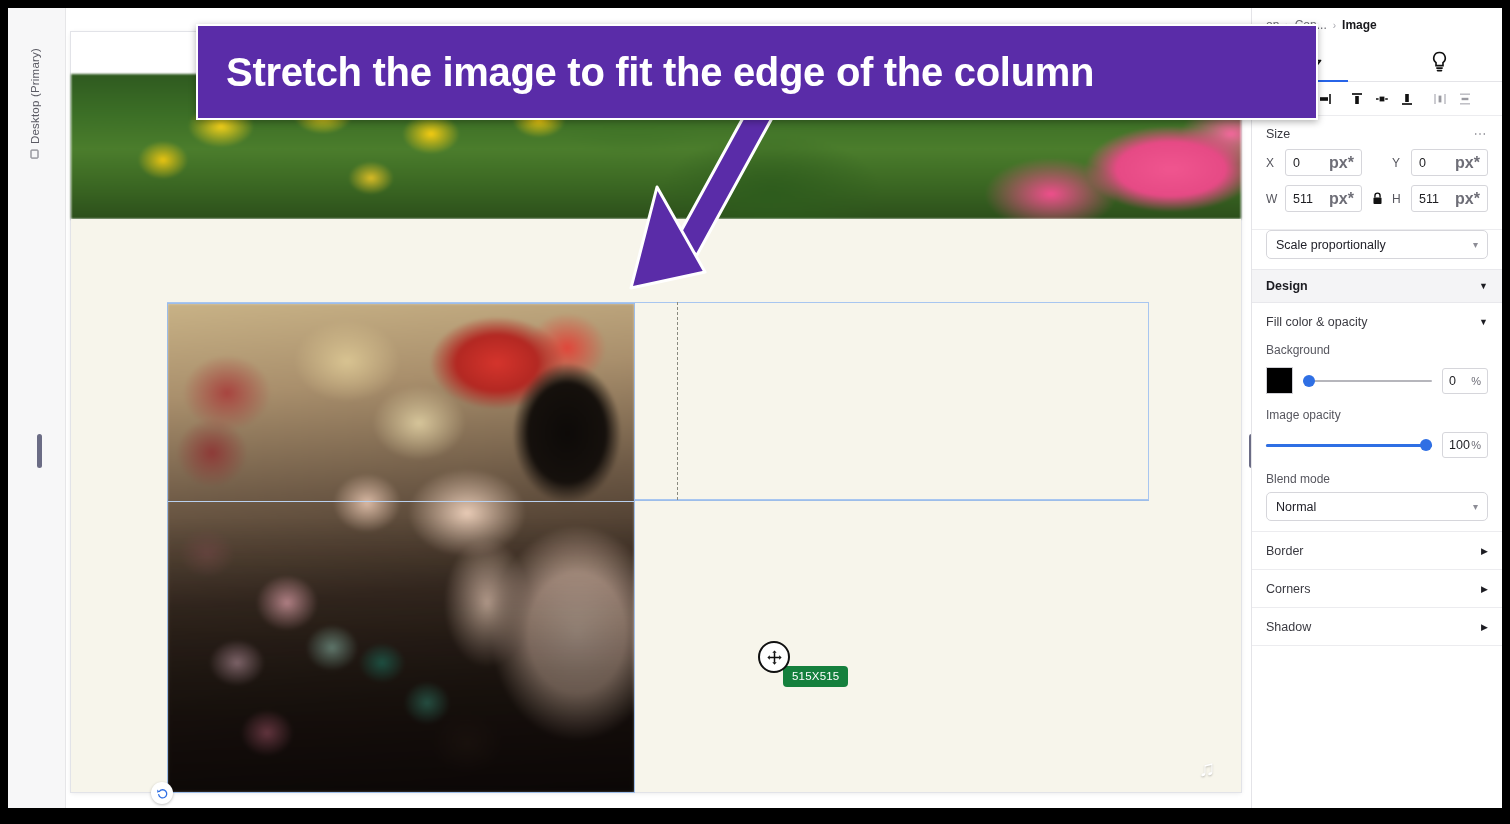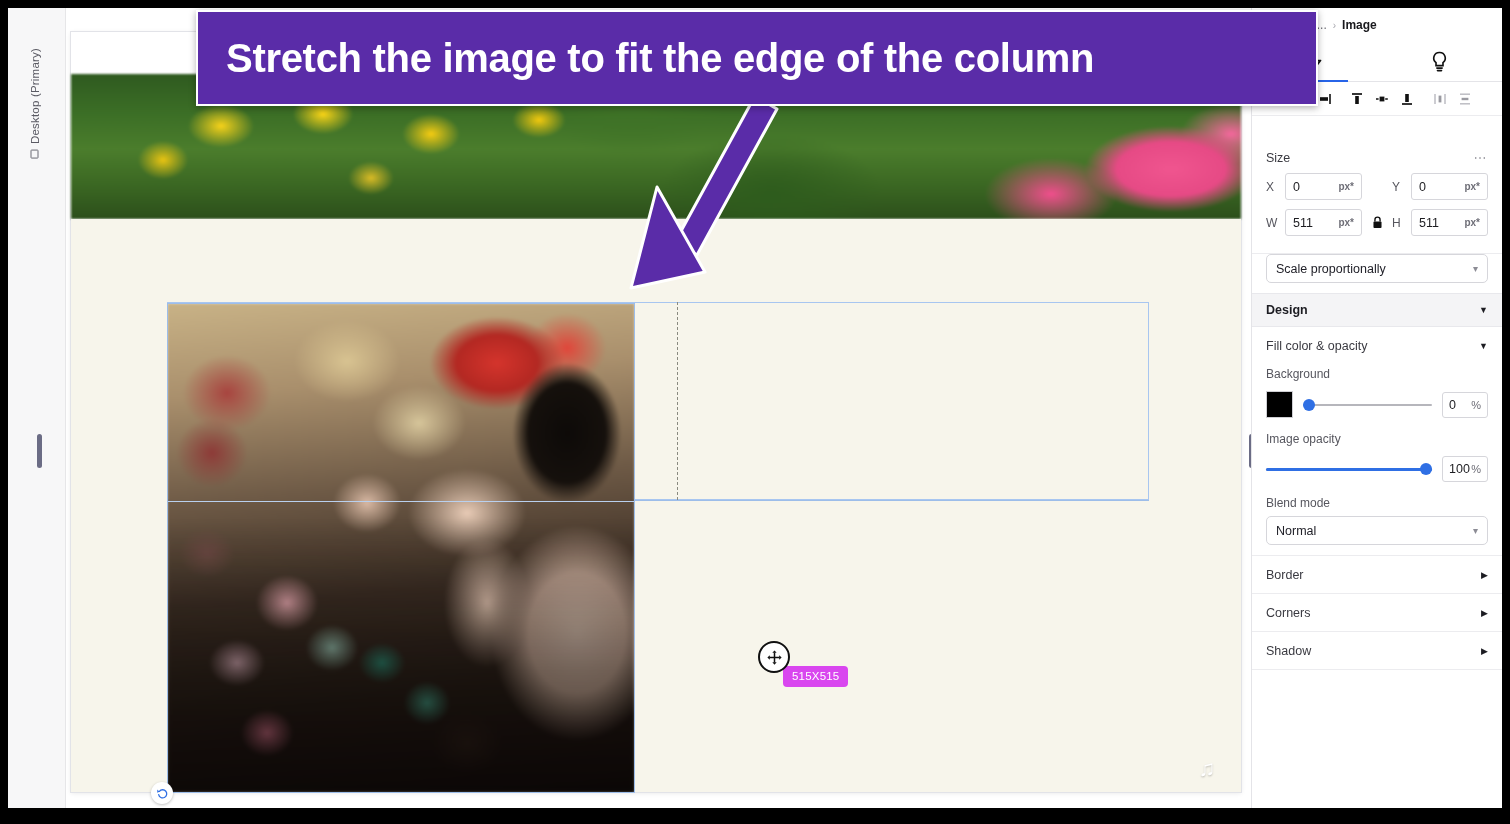--- a/index.html
+++ b/index.html
@@ -218,21 +218,21 @@
     border-radius: 50%;
     background: #ffffff;
     border: 2.5px solid #101010;
     display: flex; align-items: center; justify-content: center;
     z-index: 13;
   }
   .size-tooltip {
     position: absolute;
     left: 712px; top: 634px;
     padding: 4px 9px 5px;
-    background: #d946ef;
+    background: #15803d;
     color: #ffffff;
     font-size: 11.5px;
     border-radius: 4px;
     z-index: 12;
     letter-spacing: .2px;
   }
 
   
   .canvas-handle-right {
     position: absolute;
@@ -300,21 +300,20 @@
   .align-sep { width: 7px; }
 
   .sec {
     padding: 10px 14px 4px;
   }
   .sec-head {
     display: flex; align-items: center; justify-content: space-between;
     font-size: 12.5px;
     color: #3a3a41;
     margin-bottom: 8px;
-    margin-top: 24px;
   }
   .dots { color: #8a8a92; letter-spacing: 1.4px; font-size: 13px; cursor: pointer; }
 
   .field-row {
     display: flex; align-items: center;
     gap: 7px;
     margin-bottom: 9px;
   }
   .field-label {
     font-size: 12px; color: #56565e;
@@ -325,21 +324,21 @@
     height: 27px;
     border: 1px solid #d6d6db;
     border-radius: 3px;
     display: flex; align-items: center;
     padding: 0 7px;
     background: #fff;
     cursor: text;
     min-width: 0;
   }
   .num-val { font-size: 12.5px; color: #1d1d21; flex: 1; }
-  .num-unit { font-size: 10px; color: #6e6e77; font-weight: bold; }
+  .num-unit { font-size: 16px; color: #6e6e77; font-weight: bold; }
   .lock-icon {
     width: 16px; display: flex; justify-content: center;
     cursor: pointer;
   }
 
   .divider { height: 1px; background: #ececef; margin: 4px 0 0; }
 
   .sub-label {
     font-size: 12px; color: #56565e;
     padding: 10px 14px 6px;
@@ -458,21 +457,21 @@
     flex: none;
     cursor: text;
     background: #fff;
   }
   .pct-val { font-size: 12.5px; color: #1d1d21; }
   .pct-sign { font-size: 11px; color: #6e6e77; }
 
   
   .callout {
     position: absolute;
-    left: 196px; top: 10px;
+    left: 196px; top: 24px;
     width: 1122px; height: 96px;
     background: #5a2ca8;
     border: 2px solid #ffffff;
     display: flex;
     align-items: center;
     padding-left: 28px;
     z-index: 40;
     box-shadow: 0 2px 7px rgba(0,0,0,.30);
   }
   .callout-text {

